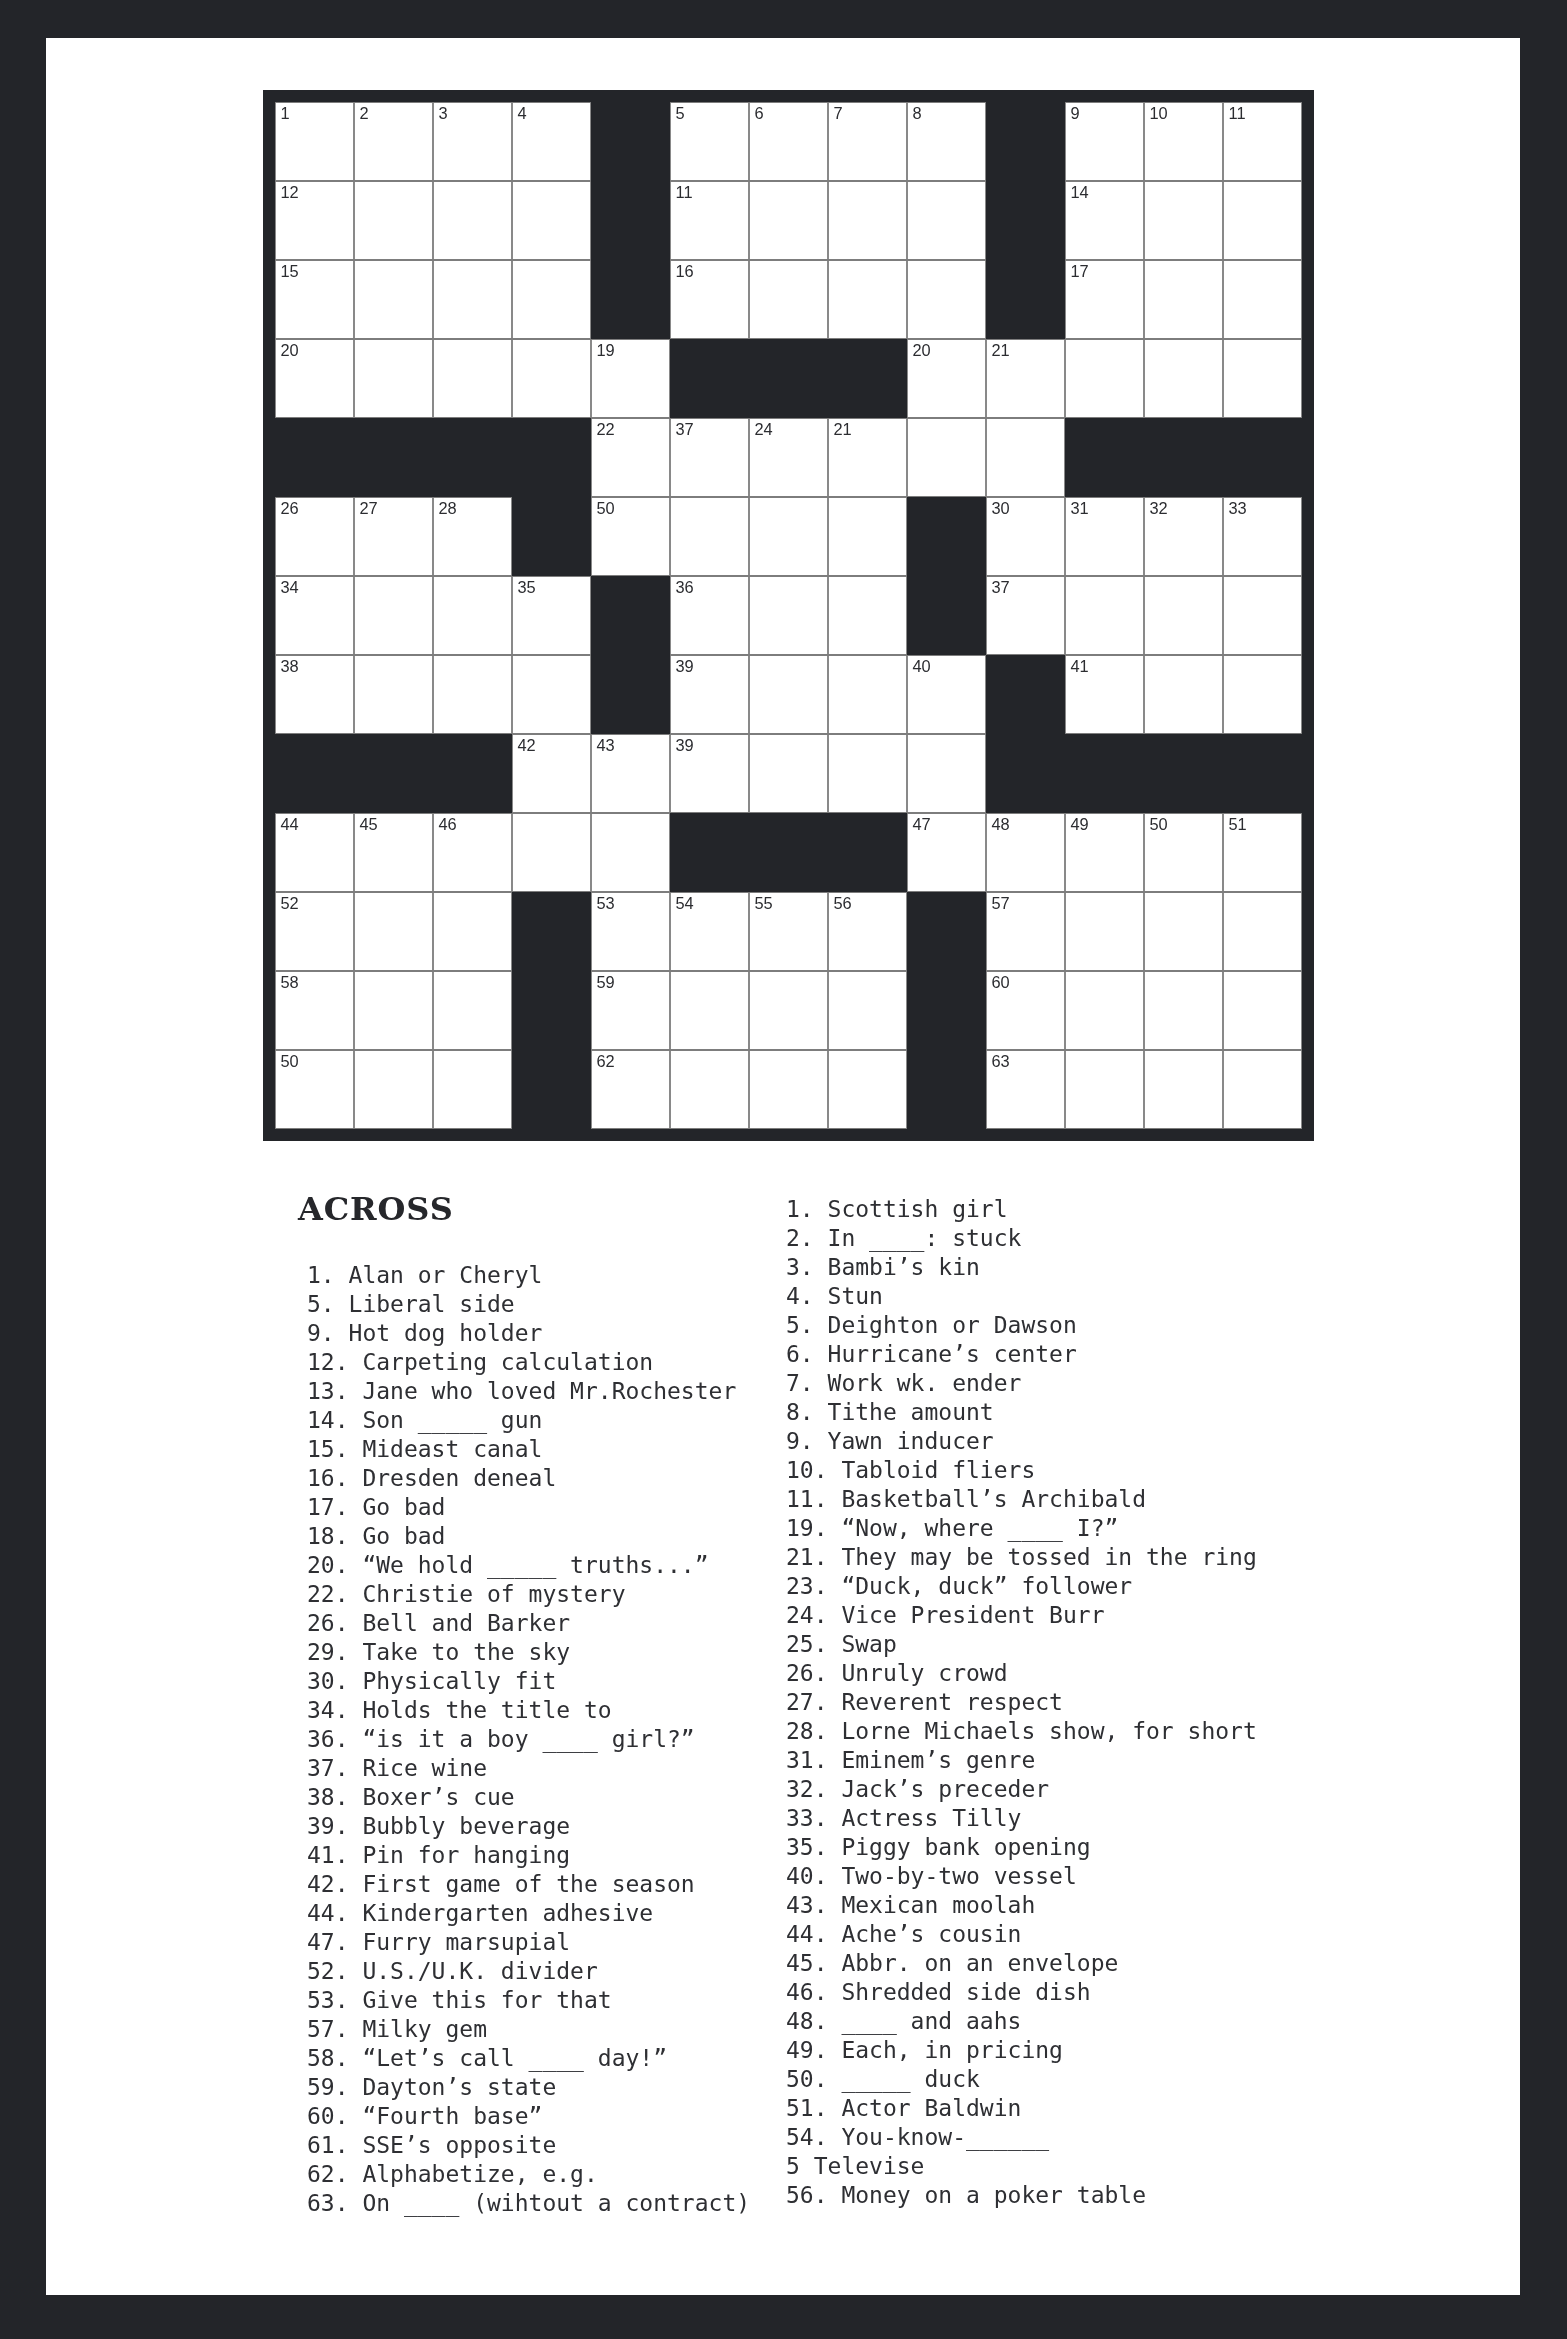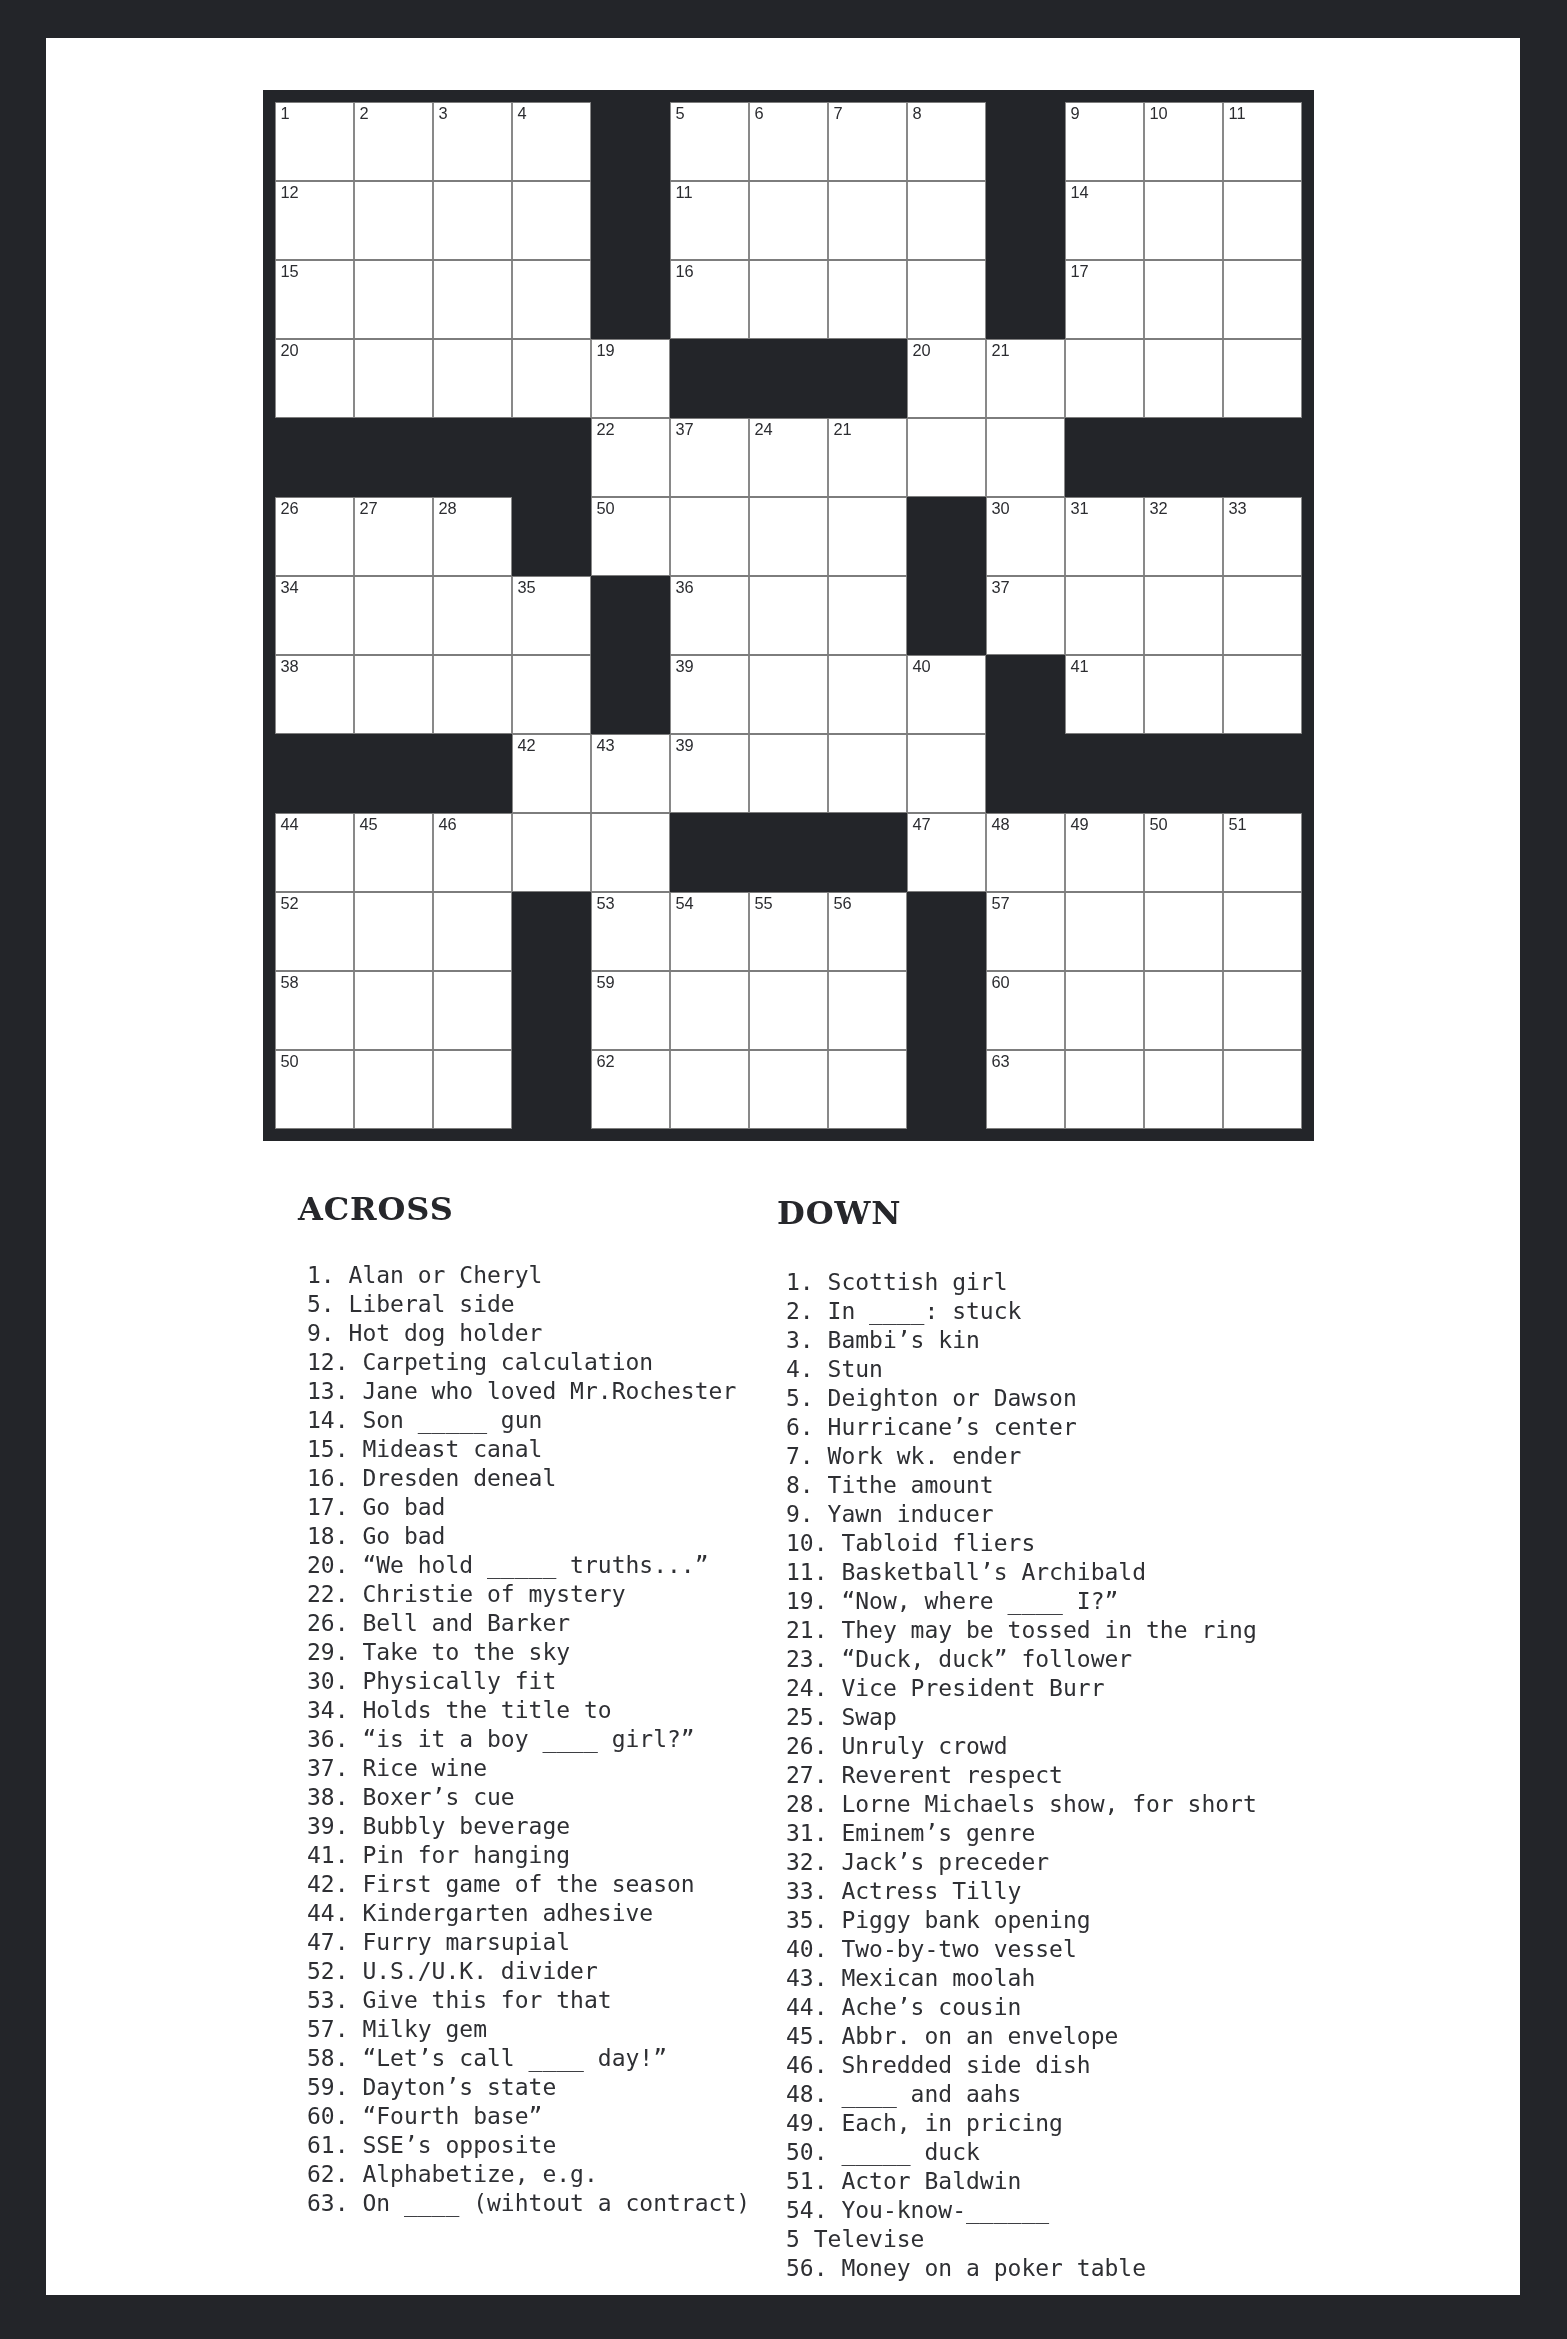--- a/index.html
+++ b/index.html
@@ -387,18 +387,17 @@
         <div class="cell"></div>
       </div>
   </div>
 
   <section class="clues across">
     <h2>ACROSS</h2>
     <ul id="across-list"><li>1. Alan or Cheryl</li><li>5. Liberal side</li><li>9. Hot dog holder</li><li>12. Carpeting calculation</li><li>13. Jane who loved Mr.Rochester</li><li>14. Son _____ gun</li><li>15. Mideast canal</li><li>16. Dresden deneal</li><li>17. Go bad</li><li>18. Go bad</li><li>20. “We hold _____ truths...”</li><li>22. Christie of mystery</li><li>26. Bell and Barker</li><li>29. Take to the sky</li><li>30. Physically fit</li><li>34. Holds the title to</li><li>36. “is it a boy ____ girl?”</li><li>37. Rice wine</li><li>38. Boxer’s cue</li><li>39. Bubbly beverage</li><li>41. Pin for hanging</li><li>42. First game of the season</li><li>44. Kindergarten adhesive</li><li>47. Furry marsupial</li><li>52. U.S./U.K. divider</li><li>53. Give this for that</li><li>57. Milky gem</li><li>58. “Let’s call ____ day!”</li><li>59. Dayton’s state</li><li>60. “Fourth base”</li><li>61. SSE’s opposite</li><li>62. Alphabetize, e.g.</li><li>63. On ____ (wihtout a contract)</li></ul>
   </section>
 
   <section class="clues down">
-    <h2>DOWN</h2>
     <ul id="down-list"><li>1. Scottish girl</li><li>2. In ____: stuck</li><li>3. Bambi’s kin</li><li>4. Stun</li><li>5. Deighton or Dawson</li><li>6. Hurricane’s center</li><li>7. Work wk. ender</li><li>8. Tithe amount</li><li>9. Yawn inducer</li><li>10. Tabloid fliers</li><li>11. Basketball’s Archibald</li><li>19. “Now, where ____ I?”</li><li>21. They may be tossed in the ring</li><li>23. “Duck, duck” follower</li><li>24. Vice President Burr</li><li>25. Swap</li><li>26. Unruly crowd</li><li>27. Reverent respect</li><li>28. Lorne Michaels show, for short</li><li>31. Eminem’s genre</li><li>32. Jack’s preceder</li><li>33. Actress Tilly</li><li>35. Piggy bank opening</li><li>40. Two-by-two vessel</li><li>43. Mexican moolah</li><li>44. Ache’s cousin</li><li>45. Abbr. on an envelope</li><li>46. Shredded side dish</li><li>48. ____ and aahs</li><li>49. Each, in pricing</li><li>50. _____ duck</li><li>51. Actor Baldwin</li><li>54. You-know-______</li><li>5 Televise</li><li>56. Money on a poker table</li></ul>
   </section>
 
 </div>
 
 
 </body></html>

